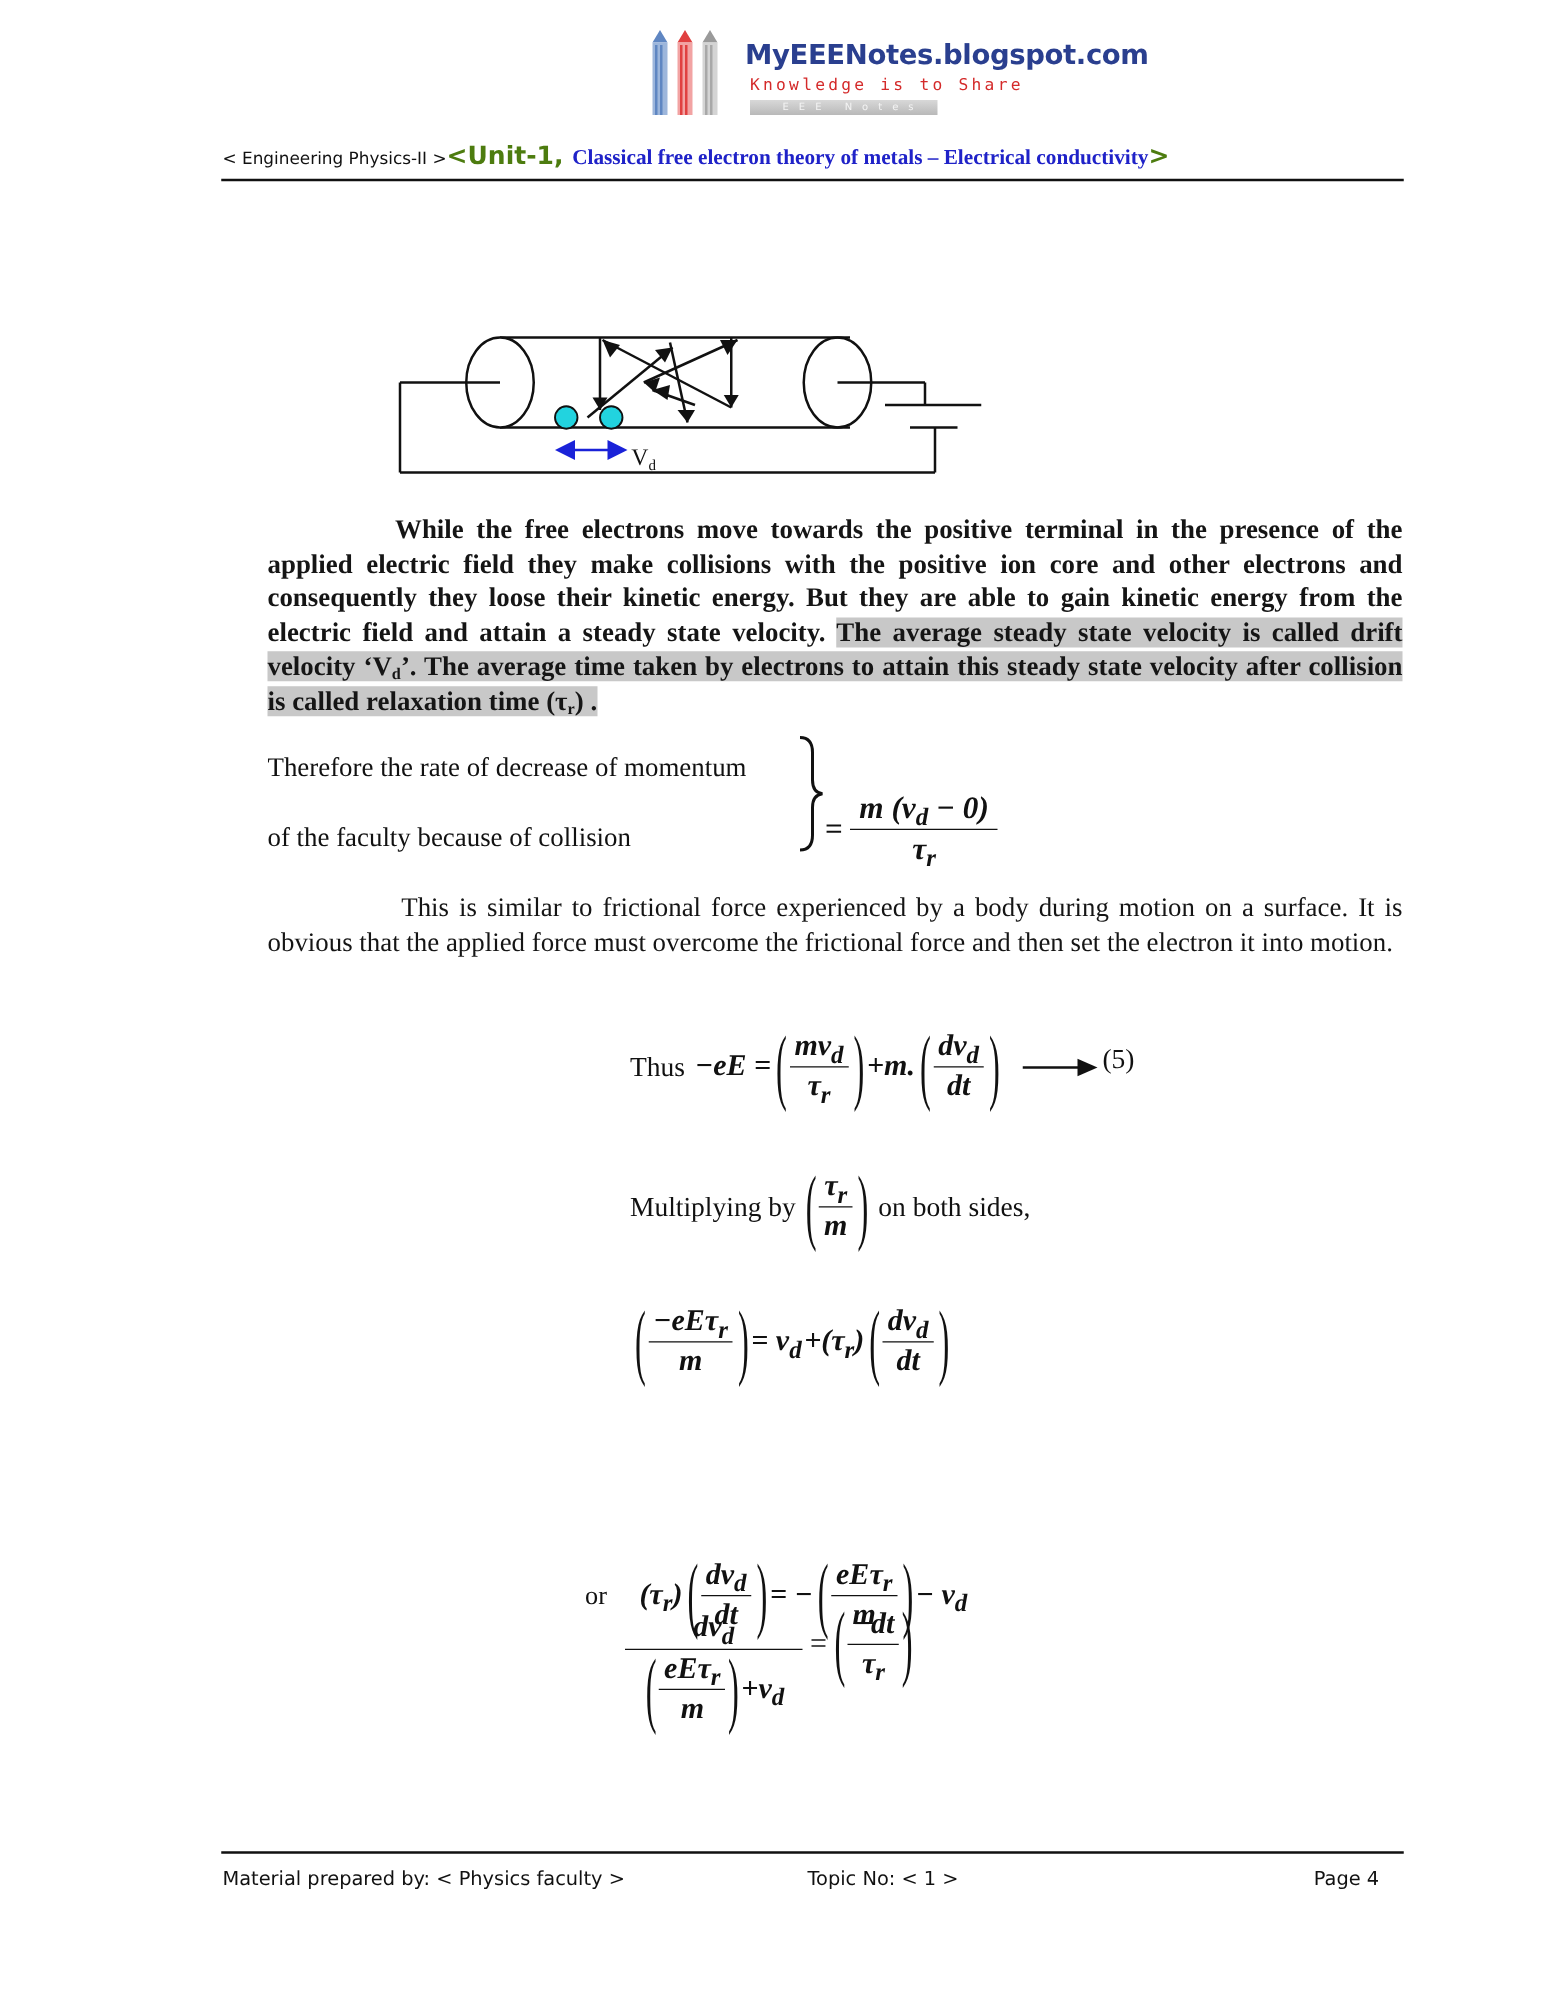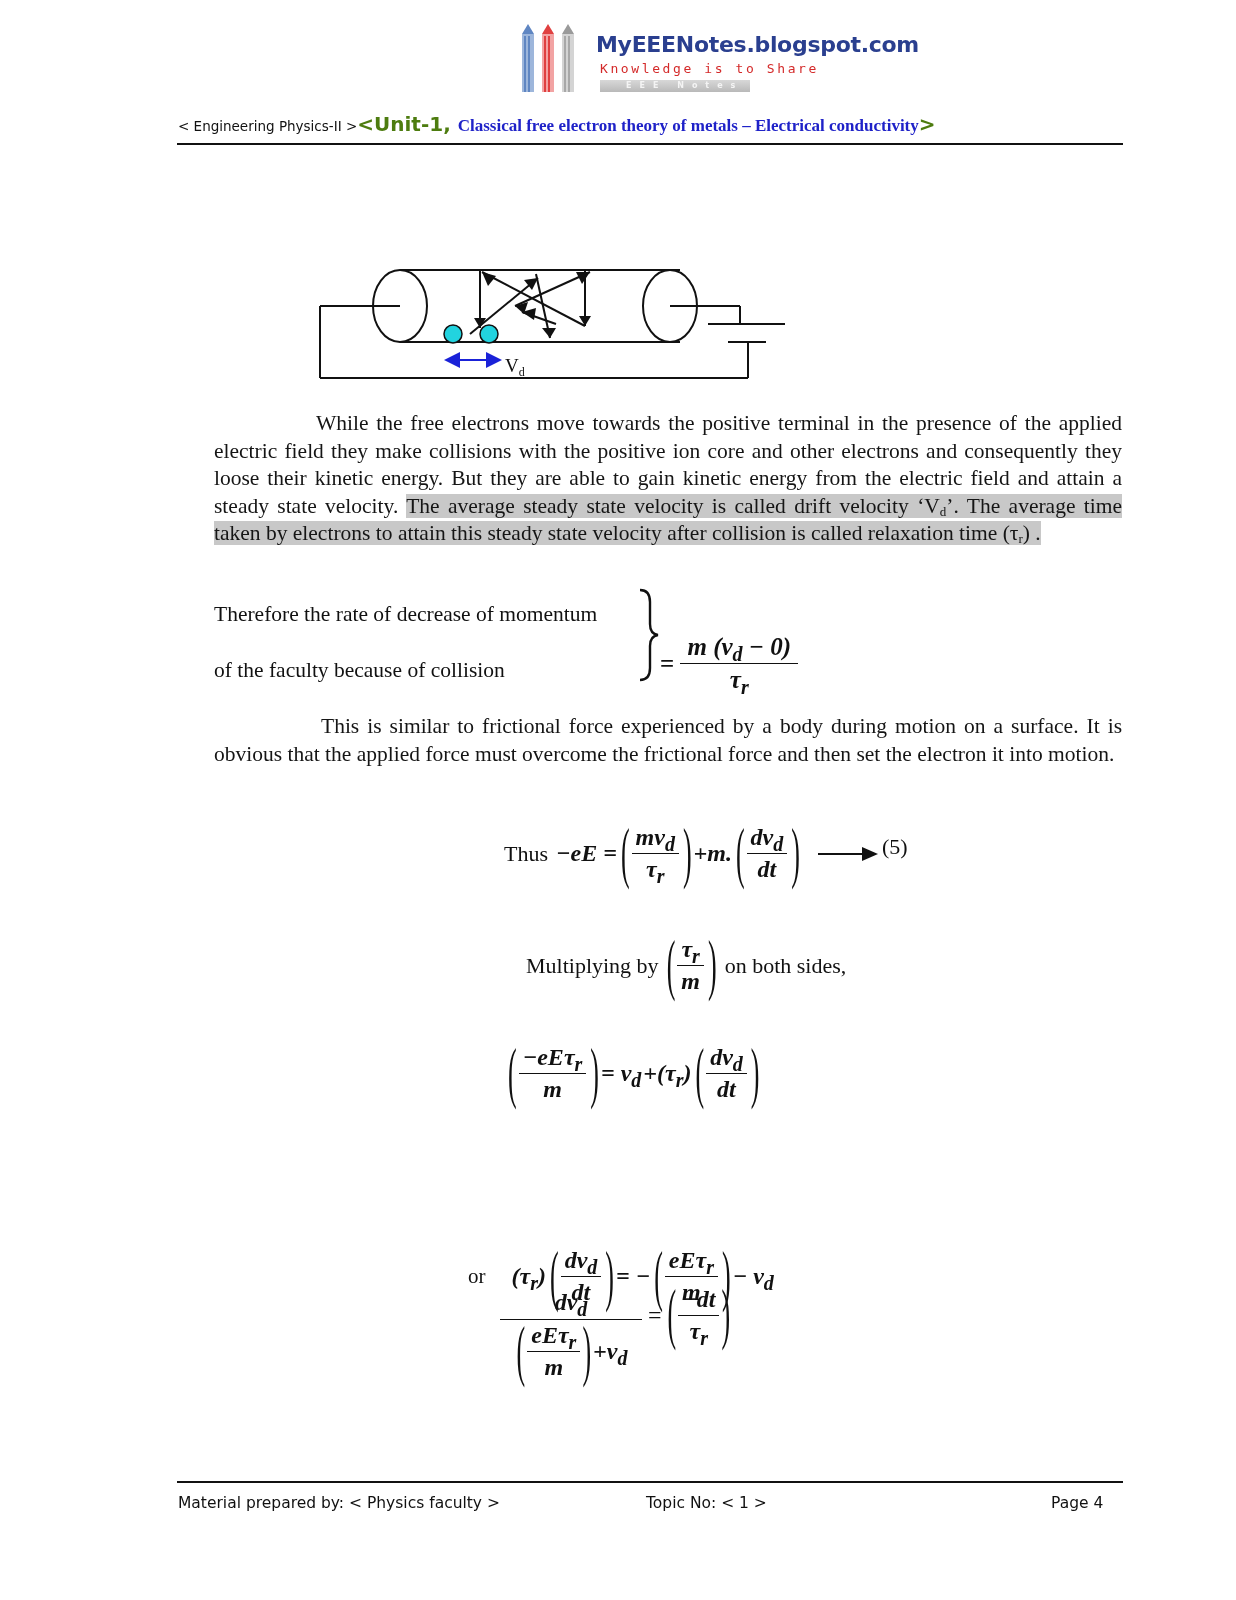--- a/index.html
+++ b/index.html
@@ -4,21 +4,21 @@
 <style>
   html, body { margin: 0; padding: 0; background: #ffffff; }
   body { width: 1236px; height: 1600px; position: relative; overflow: hidden; font-family: "Liberation Serif", serif; color: #111; }
   .abs { position: absolute; }
 
   
   #logo { left: 516px; top: 22px; width: 400px; height: 75px; }
   .pencils { position: absolute; left: 0; top: 0; width: 72px; height: 72px; }
   .site-name { position: absolute; left: 80px; top: 10px; font-family: "DejaVu Sans", sans-serif; font-weight: bold; font-size: 22px; color: #2a3f8f; letter-spacing: -0.3px; white-space: nowrap; }
   .tagline { position: absolute; left: 84px; top: 39px; font-family: "DejaVu Sans Mono", monospace; font-size: 13px; color: #d42a2a; letter-spacing: 2.6px; white-space: nowrap; }
-  .subbar { position: absolute; left: 84px; top: 58px; width: 150px; height: 12px; background: linear-gradient(#d8d8d8,#b9b9b9); font-family: "DejaVu Sans", sans-serif; font-size: 8px; color: #f4f4f4; letter-spacing: 8px; line-height: 12px; padding-left: 26px; box-sizing: border-box; white-space: nowrap; font-weight: bold; }
+  .subbar { position: absolute; left: 84px; top: 58px; width: 150px; height: 12px; background: linear-gradient(#d8d8d8,#b9b9b9); font-family: "DejaVu Sans", sans-serif; font-size: 8px; color: #f4f4f4; letter-spacing: 8px; line-height: 12px; padding-left: 26px; box-sizing: border-box; white-space: nowrap; }
 
   
   #header { left: 178px; top: 112px; width: 944px; height: 28px; white-space: nowrap; }
   .hdr-course { font-family: "DejaVu Sans", sans-serif; font-size: 13.5px; color: #111; }
   .hdr-unit { font-family: "Liberation Serif", serif; font-weight: bold; font-size: 17px; color: #1f22c8; }
   .hdr-unit-label { font-family: "DejaVu Sans", sans-serif; font-weight: bold; font-size: 20px; color: #4d7c0f; }
   .rule { position: absolute; left: 177px; width: 946px; height: 2px; background: #111; }
 
   
   #diagram { left: 310px; top: 258px; width: 490px; height: 130px; }
@@ -112,21 +112,21 @@
   <circle cx="143" cy="76" r="9" fill="#22d3df" stroke="#111" stroke-width="1.5"></circle>
   <circle cx="179" cy="76" r="9" fill="#22d3df" stroke="#111" stroke-width="1.5"></circle>
   <g>
     <line x1="148" y1="102" x2="178" y2="102" stroke="#1a22d8" stroke-width="2"></line>
     <polygon points="134,102 150,94 150,110" fill="#1a22d8"></polygon>
     <polygon points="192,102 176,94 176,110" fill="#1a22d8"></polygon>
   </g>
   <text x="195" y="114" font-family="Liberation Serif, serif" font-size="19" fill="#111">V<tspan font-size="12" dy="4">d</tspan></text>
 </svg>
 
-<div class="para" style="top:410px;">
+<div class="para" style="top:410px;font-weight:bold;">
   <span class="indent"></span><span>While the free electrons move towards the positive terminal in the presence of the applied electric field they make collisions with the positive ion core and other electrons and consequently they loose their kinetic energy. But they are able to gain kinetic energy from the electric field and  attain a steady state velocity. </span><span class="hl"><span>The average steady state velocity is called drift velocity ‘V</span><sub>d</sub><span>’. The average time taken by electrons to attain this steady state velocity after collision is called relaxation time (τ</span><sub>r</sub><span>) .</span></span>
 </div>
 
 <div class="abs" style="left:214px; top:602px; font-size:21.5px;">Therefore the rate of decrease of momentum</div>
 <div class="abs" style="left:214px; top:658px; font-size:21.5px;">of the faculty because of collision</div>
 <svg class="abs" style="left:636px; top:588px;" width="26" height="94" viewBox="0 0 26 94">
   <path d="M4,2 Q14,2 14,14 L14,36 Q14,46 22,47 Q14,48 14,58 L14,80 Q14,92 4,92" stroke="#111" stroke-width="2.4" fill="none"></path>
 </svg>
 <div class="eq math" style="left:660px; top:634px; font-size:25px;">
   <span class="rm" style="font-weight:bold;">=</span>
@@ -156,21 +156,21 @@
     <span class="den">dt</span>
   </span>
   <span class="paren">)</span>
   <svg width="62" height="16" viewBox="0 0 62 16" style="margin:0 2px 0 16px;">
       <line x1="0" y1="8" x2="46" y2="8" stroke="#111" stroke-width="2"></line>
       <polygon points="44,1 60,8 44,15" fill="#111"></polygon>
     </svg>
   <span class="rm" style="font-size:22px; margin-top:-14px;">(5)</span>
 </div>
 
-<div class="eq math" style="left:504px; top:937px;margin-left:22px;">
+<div class="eq math" style="left:504px; top:937px;">
   <span class="rm" style="font-size:22px; margin-right:6px;">Multiplying by</span>
   <span class="paren">(</span>
   <span class="frac">
     <span class="num"><span>τ</span><sub class="eqsub">r</sub></span>
     <span class="den">m</span>
   </span>
   <span class="paren">)</span>
   <span class="rm" style="font-size:22px; margin-left:6px;">on both sides,</span>
 </div>
 

